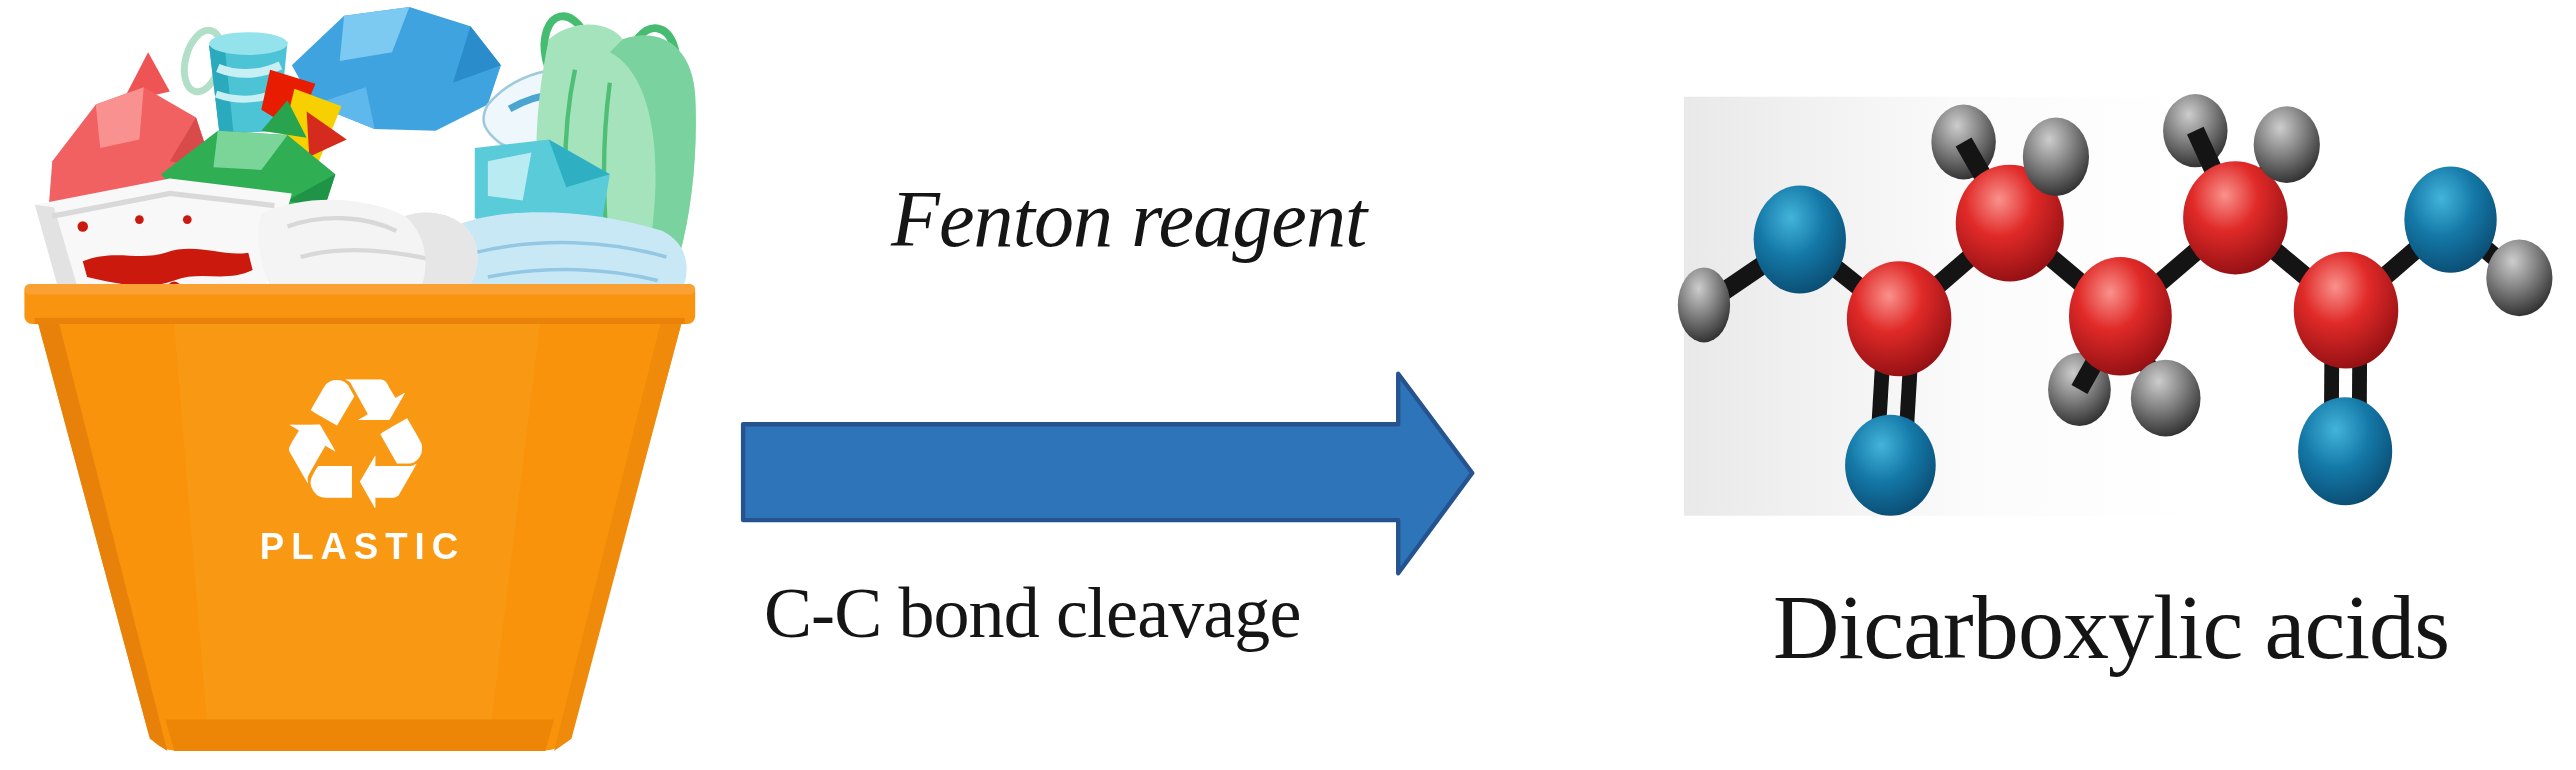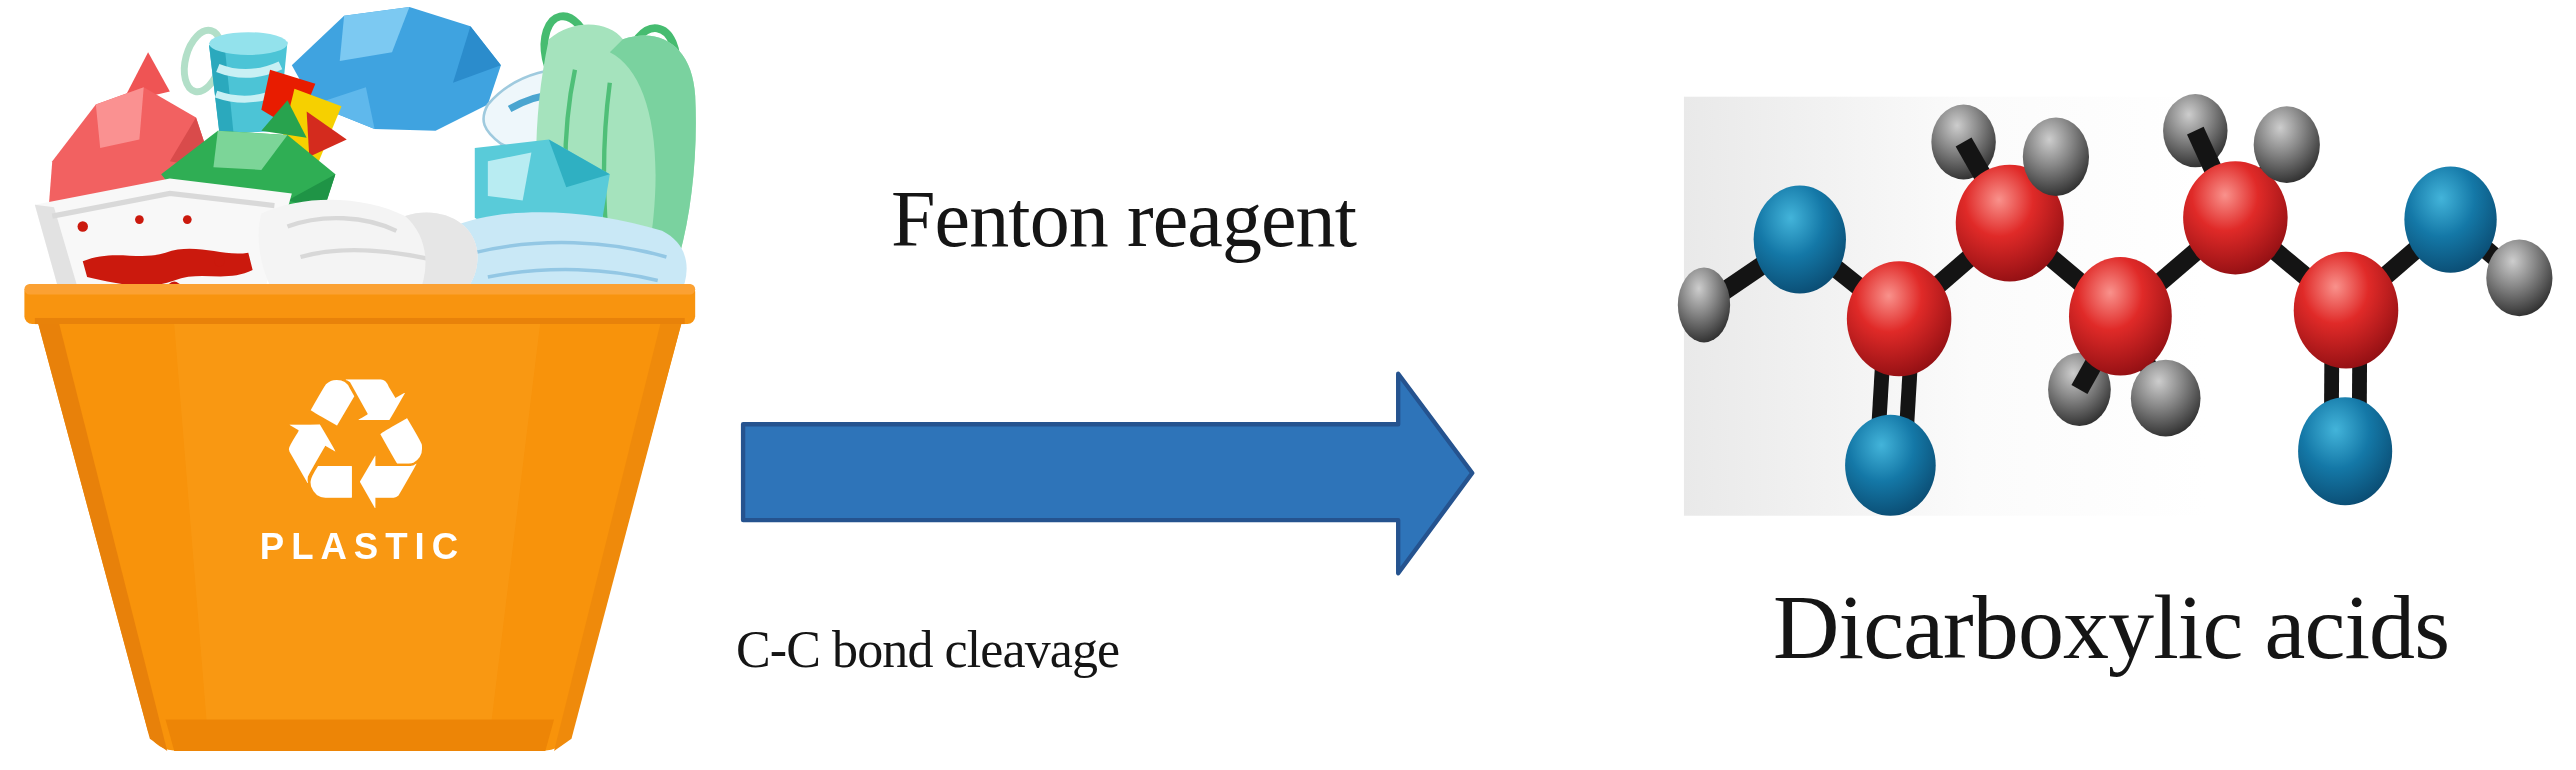--- a/index.html
+++ b/index.html
@@ -11,22 +11,22 @@
     font-family:"Liberation Serif","DejaVu Serif",serif;
   }
   #scene{position:absolute;left:0;top:0;}
   .fig-label{
     position:absolute;
     color:#151515;
     white-space:nowrap;
     line-height:1;
     letter-spacing:-0.9px;
   }
-  #fenton-label{left:891px;top:179px;font-size:80px;}
-  #cc-label{left:736px;top:577px;font-size:52px;margin-top:47px;}
+  #fenton-label{left:891px;top:179px;font-size:80px;font-style:italic;}
+  #cc-label{left:764px;top:577px;font-size:72px;}
   #dicarb-label{left:1773px;top:563px;font-size:92px;margin-top:18px;}
   .plastic-text{
     font-family:"Liberation Sans","DejaVu Sans",sans-serif;
     font-weight:bold;
     letter-spacing:8px;
   }
   .recycle-glyph{
     font-family:"DejaVu Sans",sans-serif;
   }
 </style>

